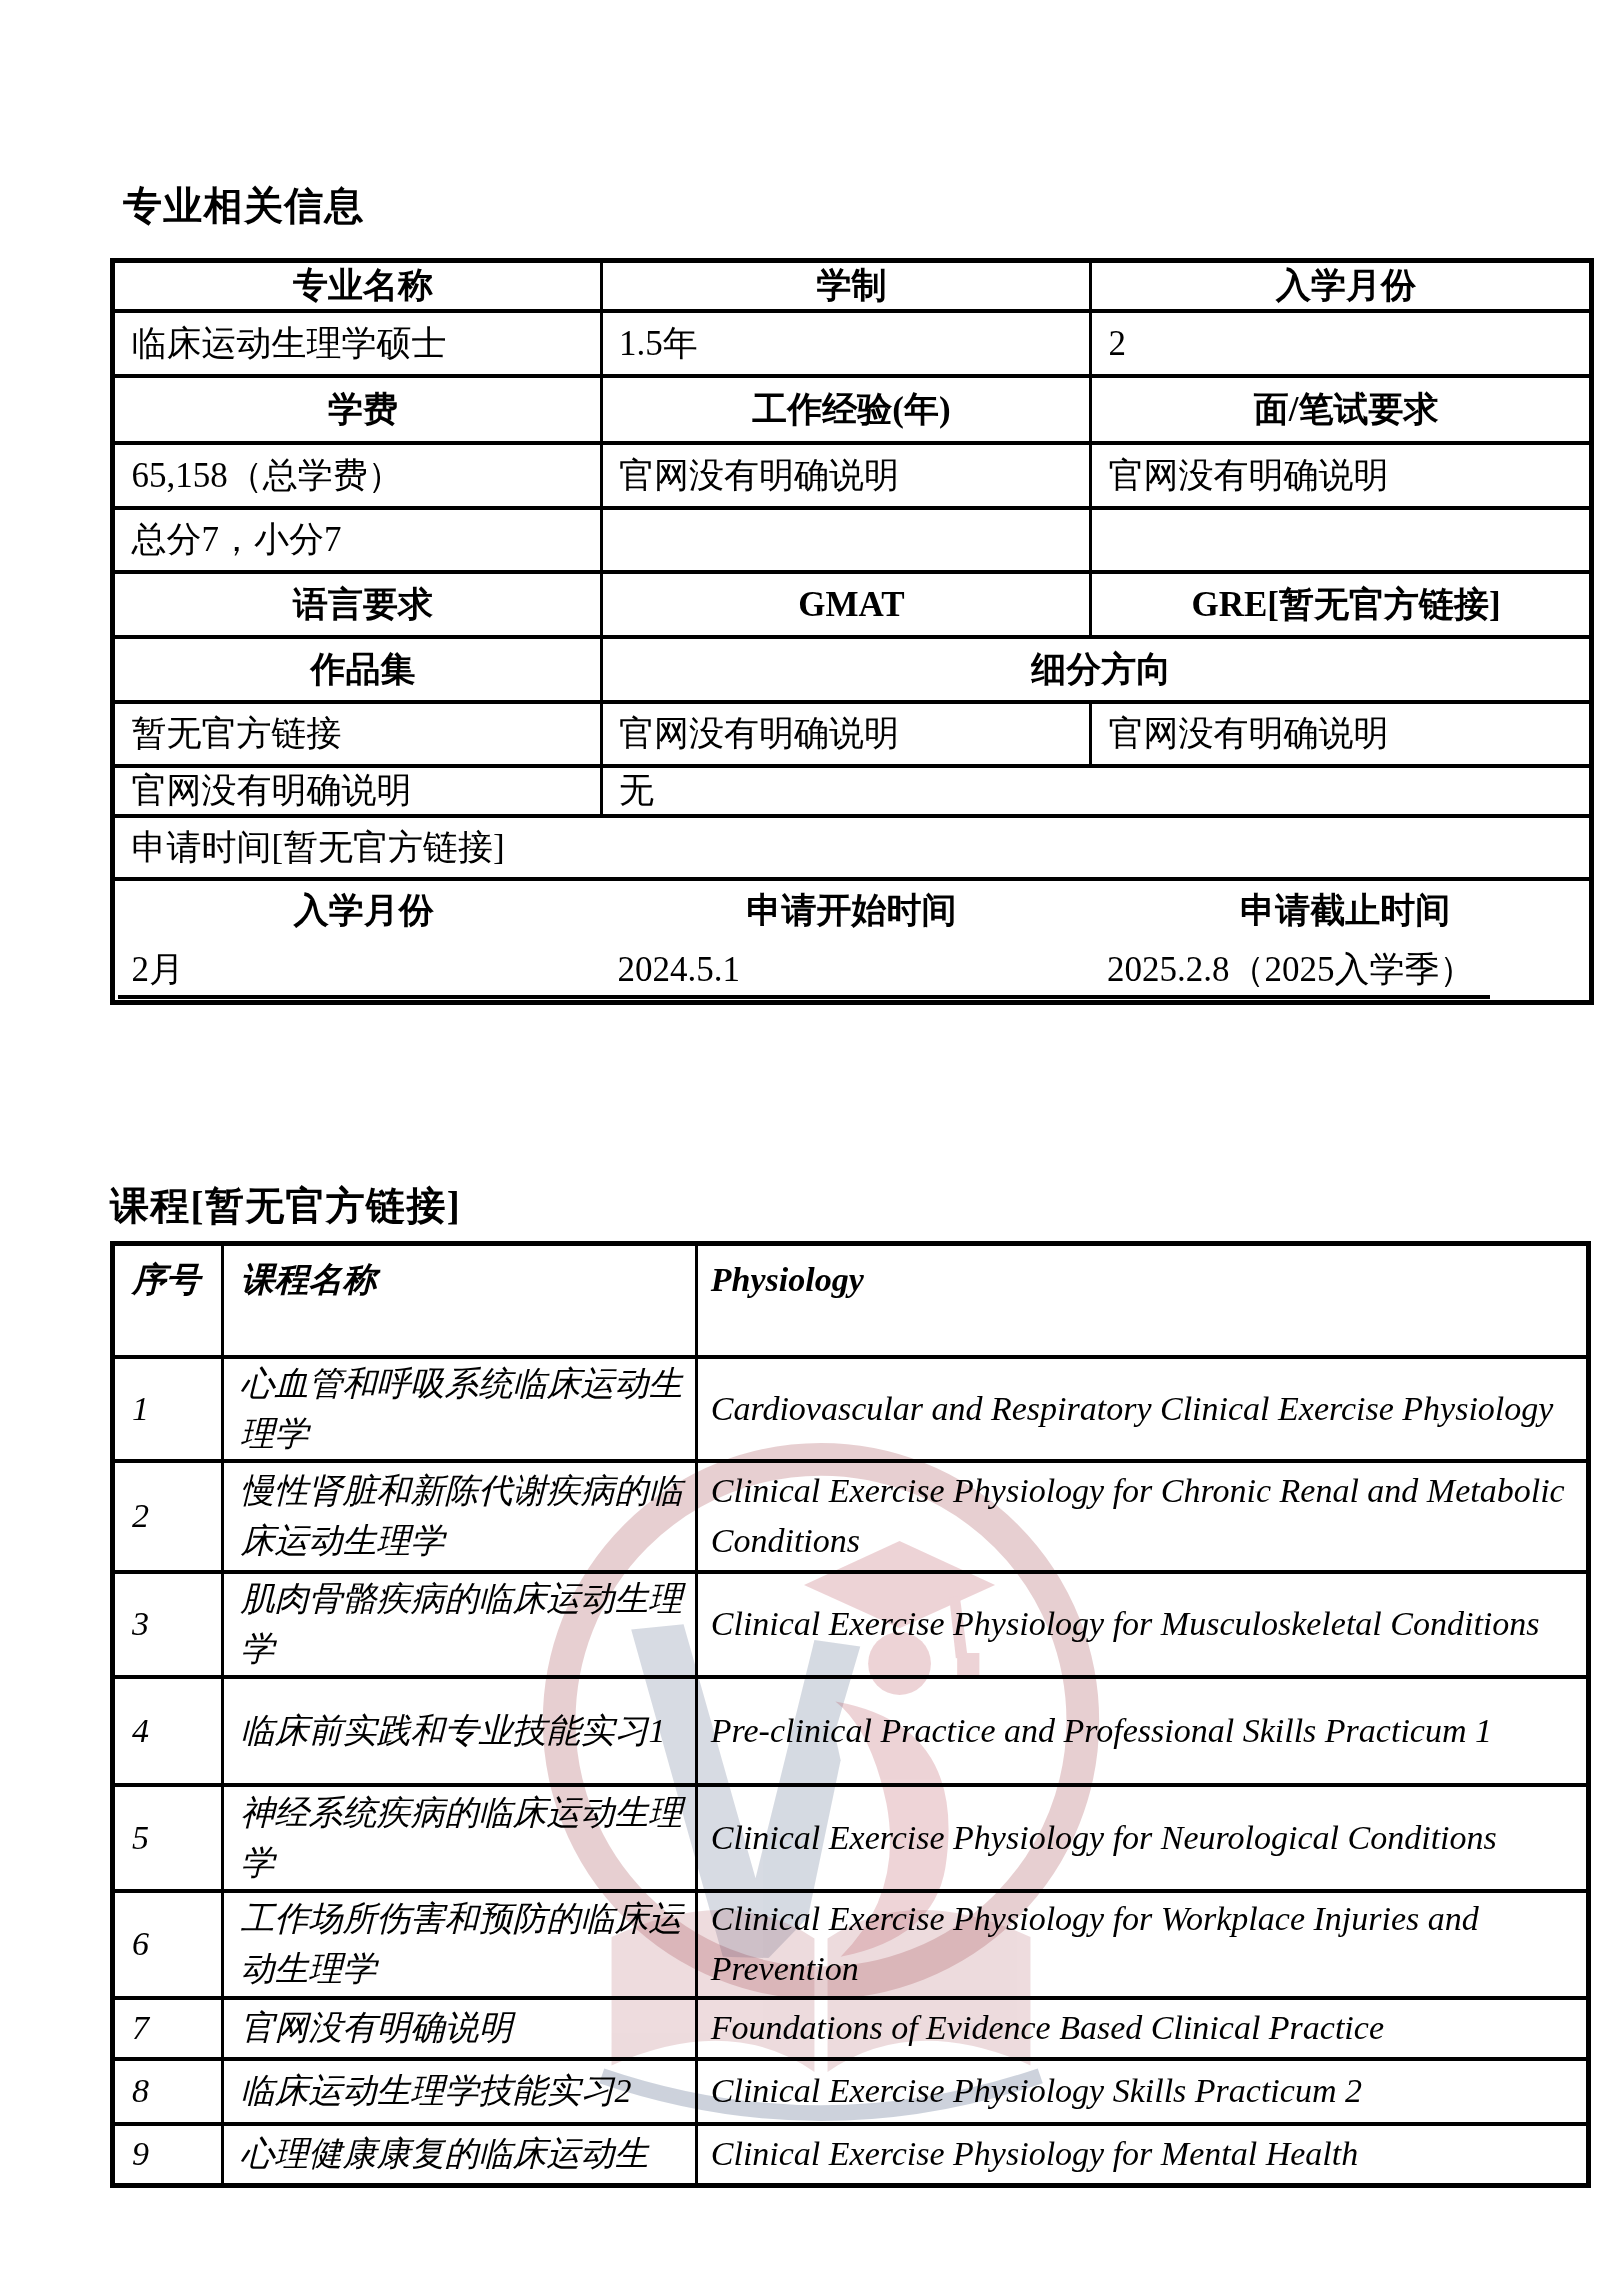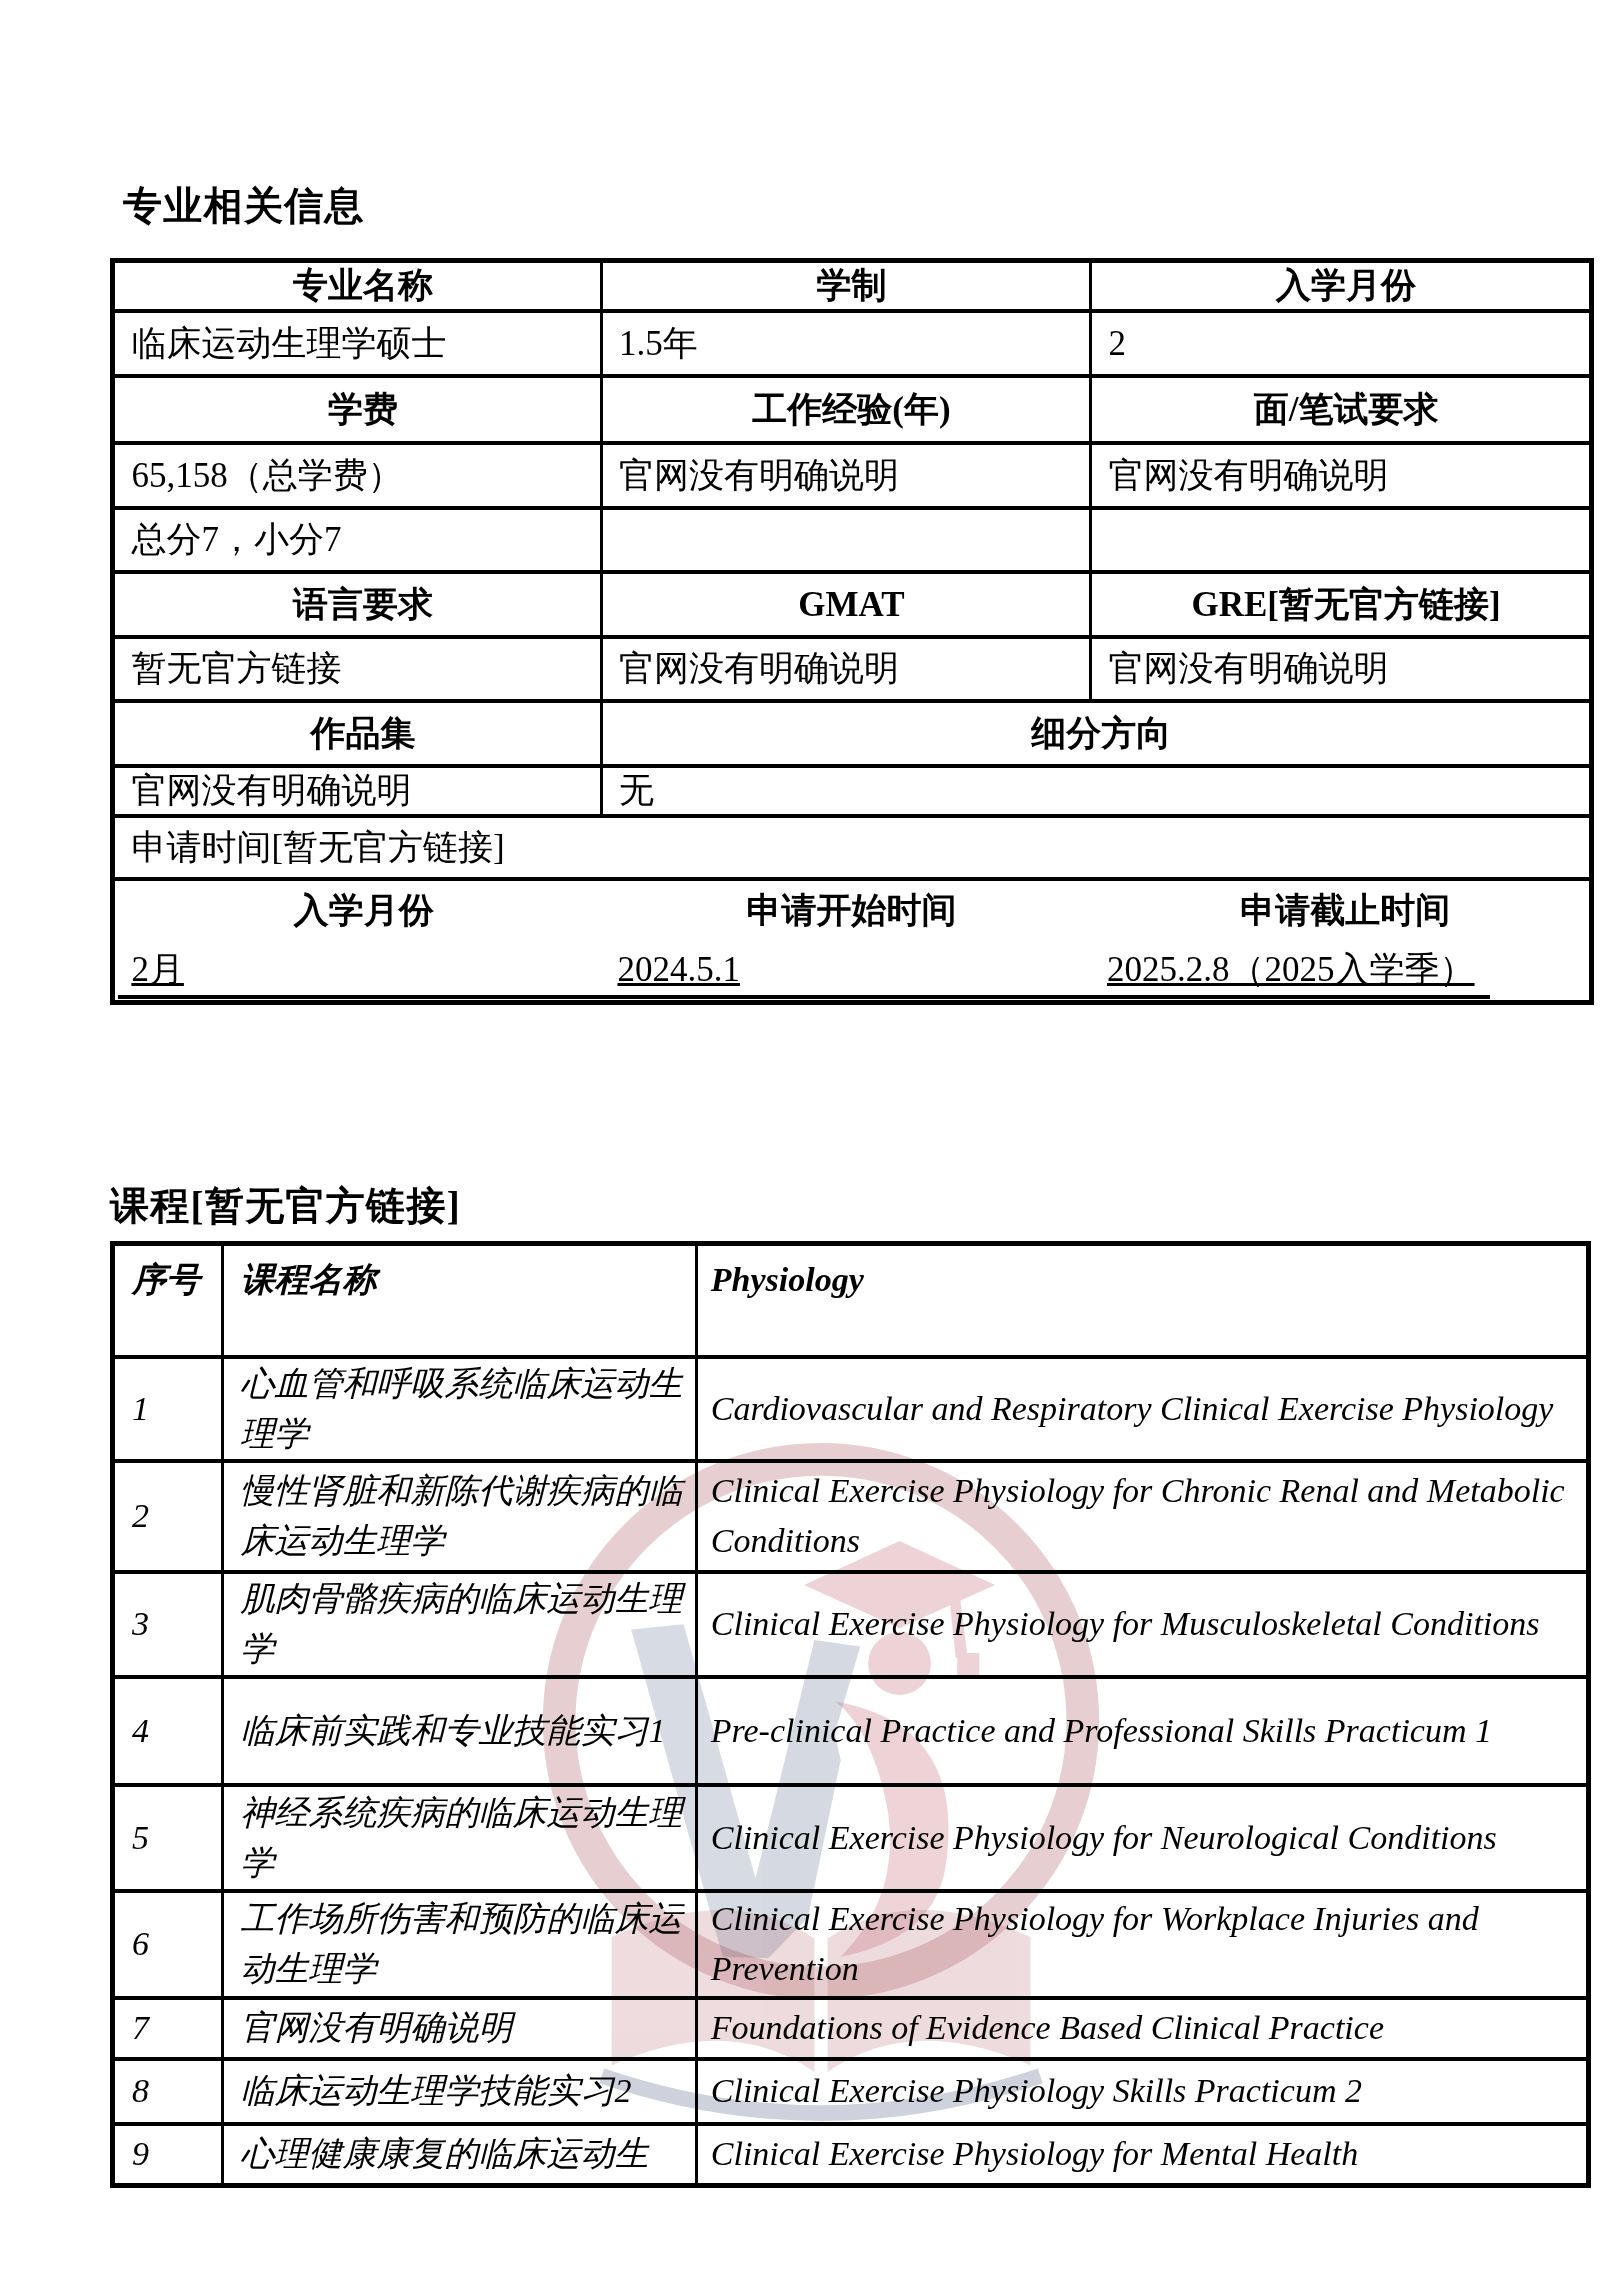--- a/index.html
+++ b/index.html
@@ -39,21 +39,21 @@
     word-break:break-word;
   }
   td.hd{font-weight:bold;text-align:center;}
 
   
   #program-table td{border-left:3.3px solid #000;border-top:4.6px solid #000;}
   #program-table td:first-child{border-left:none;}
   #program-table tr:first-child td{border-top:none;}
   
   #program-table tr.plain td{border-left:none;}
-  #program-table tr.notop td{border-top:none;text-decoration:underline;}
+  #program-table tr.notop td{border-top:none;}
 
   #subheader-underline{
     position:absolute;left:118px;top:995px;
     width:1372px;height:3.9px;background:#000;
   }
 
   
   #curriculum-table td{border-left:3.3px solid #000;border-top:4.6px solid #000;font-size:34px;line-height:50px;font-style:italic;}
   #curriculum-table td:first-child{border-left:none;padding-left:17px;}
   #curriculum-table tr:first-child td{border-top:none;}
@@ -119,28 +119,28 @@
         <tr style="height: 64px;">
           <td>总分7，小分7</td>
           <td></td>
           <td></td>
         </tr>
         <tr style="height: 65px;">
           <td class="hd">语言要求</td>
           <td class="hd">GMAT</td>
           <td class="hd">GRE[暂无官方链接]</td>
         </tr>
+        <tr style="height: 65px;">
+          <td class="hd">作品集</td>
+          <td class="hd" colspan="2">细分方向</td>
+        </tr>
         <tr style="height: 64px;">
           <td>暂无官方链接</td>
           <td>官网没有明确说明</td>
           <td>官网没有明确说明</td>
-        </tr>
-        <tr style="height: 65px;">
-          <td class="hd">作品集</td>
-          <td class="hd" colspan="2">细分方向</td>
         </tr>
         <tr style="height: 50px;">
           <td>官网没有明确说明</td>
           <td colspan="2">无</td>
         </tr>
         <tr class="plain" style="height: 63px;">
           <td colspan="3">申请时间[暂无官方链接]</td>
         </tr>
         <tr class="plain" style="height: 61px;">
           <td class="hd">入学月份</td>

